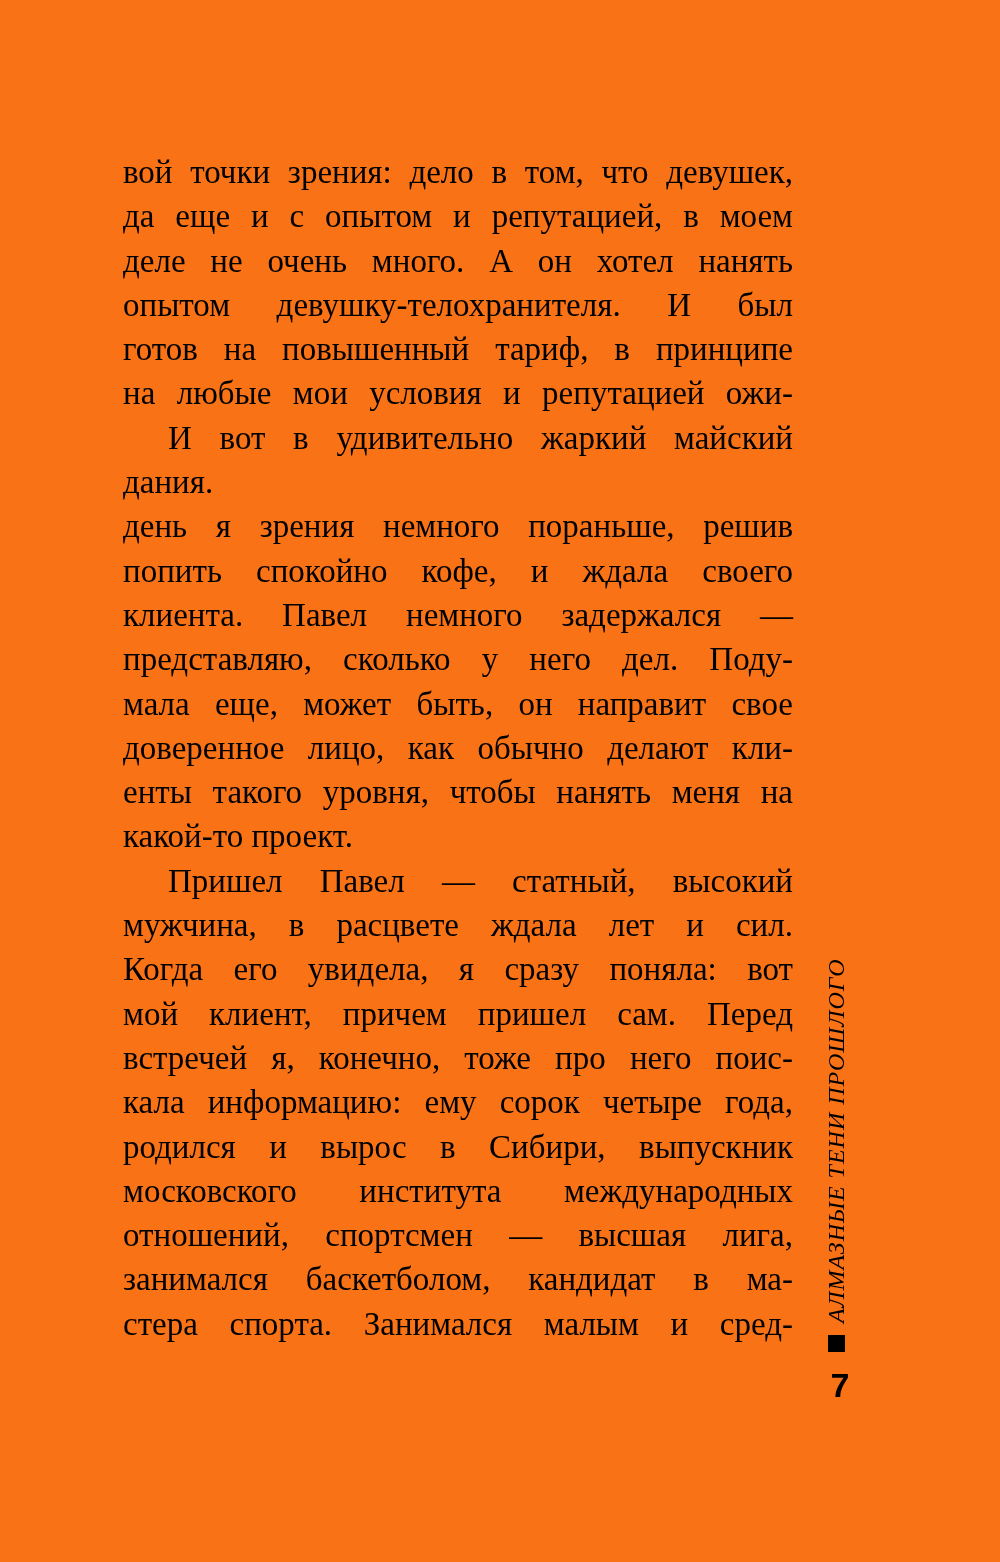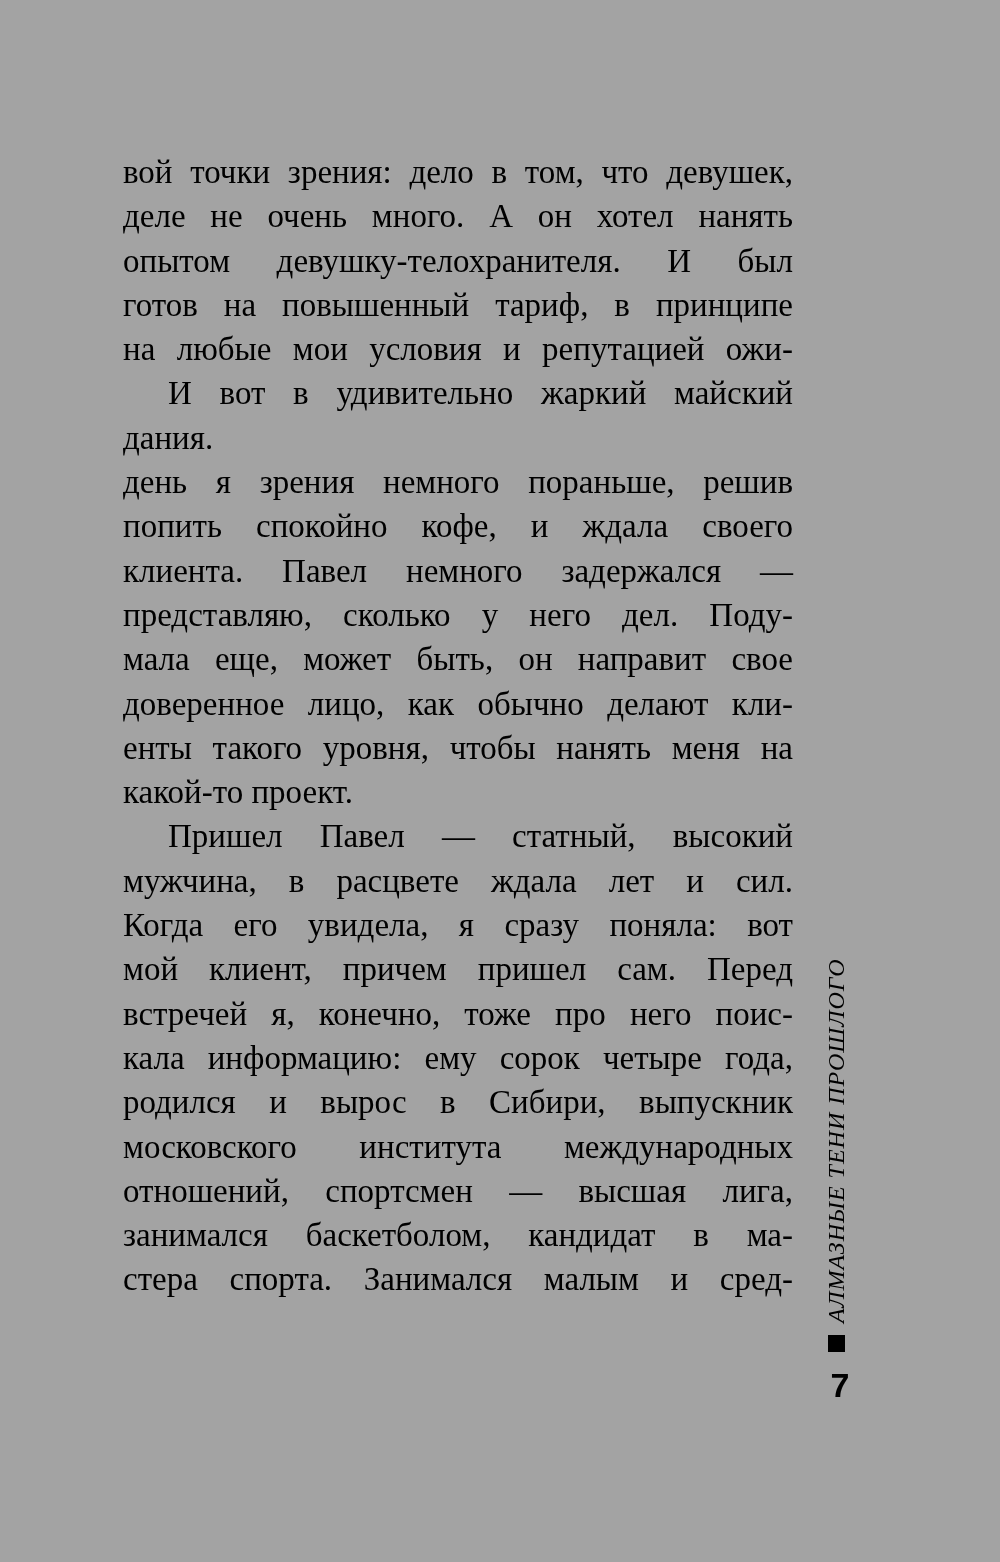--- a/index.html
+++ b/index.html
@@ -3,21 +3,21 @@
 <meta charset="utf-8">
 <style>
   html, body {
     margin: 0;
     padding: 0;
   }
   .page {
     position: relative;
     width: 1000px;
     height: 1562px;
-    background: #a3a3a3;
+    background: #f97316;
     overflow: hidden;
     font-family: "Liberation Serif", serif;
     color: #000000;
   }
   .text-block {
     position: absolute;
     left: 123px;
     top: 150px;
     width: 670px;
     font-size: 33px;
@@ -73,20 +73,21 @@
     color: #000000;
   }
 </style>
 </head>
 <body>
 
 <div class="page">
 
   <div class="text-block">
       <div class="line">вой точки зрения: дело в том, что девушек,</div>
+      <div class="line">да еще и с опытом и репутацией, в моем</div>
       <div class="line">деле не очень много. А он хотел нанять</div>
       <div class="line">опытом девушку-телохранителя. И был</div>
       <div class="line">готов на повышенный тариф, в принципе</div>
       <div class="line">на любые мои условия и репутацией ожи-</div>
       <div class="line indent">И вот в удивительно жаркий майский</div>
       <div class="line last">дания.</div>
       <div class="line">день я зрения немного пораньше, решив</div>
       <div class="line">попить спокойно кофе, и ждала своего</div>
       <div class="line">клиента. Павел немного задержался —</div>
       <div class="line">представляю, сколько у него дел. Поду-</div>

